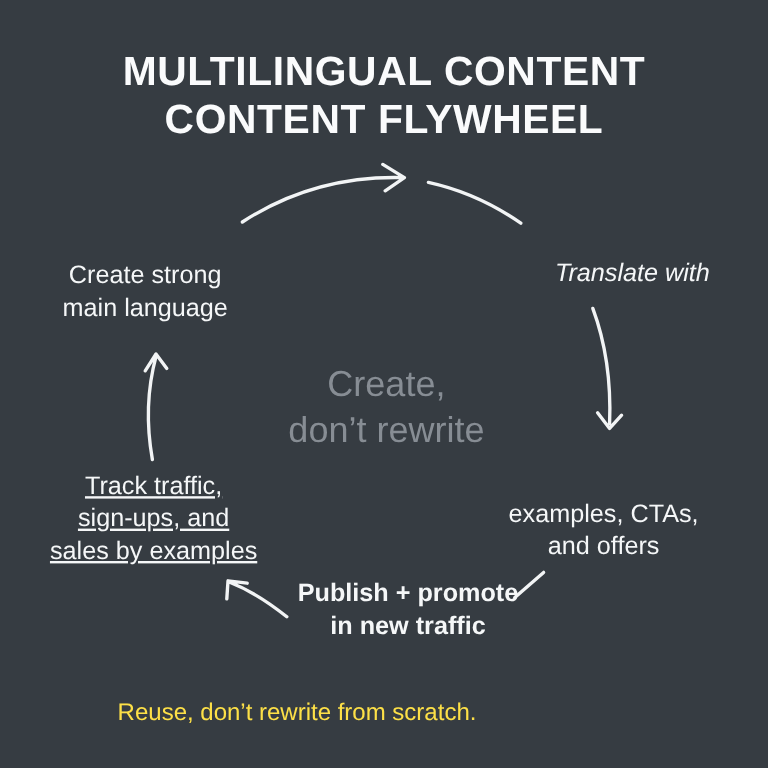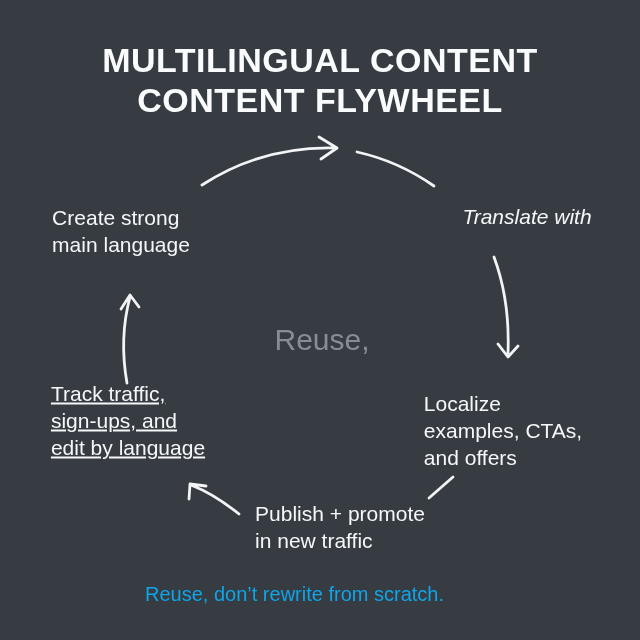--- a/index.html
+++ b/index.html
@@ -25,50 +25,51 @@
     font-size: 34px;
     line-height: 40px;
     font-weight: bold;
     letter-spacing: 0.5px;
     color: #fafbfc;
     white-space: nowrap;
   }
   .node {
     position: absolute;
     transform: translate(-50%, -50%);
+    text-align: center;
     font-size: 21px;
     line-height: 27px;
     font-weight: normal;
     color: #f5f7f8;
     white-space: nowrap;
+    margin-top: 12px;
   }
   .node-create    { left: 121px; top: 231px; }
   .node-translate { left: 527px; top: 216px; font-style: italic; }
   .node-localize  { left: 503px; top: 430px; }
-  .node-publish   { left: 340px; top: 527px; }
+  .node-publish   { left: 340px; top: 496px; font-weight: bold; }
   .node-track     { left: 128px; top: 420px; text-decoration: underline; }
   .center-text {
     position: absolute;
     left: 322px;
     top: 340px;
     transform: translate(-50%, -50%);
     text-align: center;
     font-size: 30px;
     line-height: 38px;
     color: #878d94;
     white-space: nowrap;
   }
   .caption {
     position: absolute;
     left: 98px;
     top: 583px;
     font-size: 20px;
-    color: #0ea5e9;
+    color: #fde047;
     white-space: nowrap;
-    margin-left: 47px;
   }
   .arrows-svg {
     position: absolute;
     left: 0;
     top: 0;
     width: 640px;
     height: 640px;
   }
   .arrows-svg path {
     fill: none;
@@ -100,35 +101,35 @@
   <div class="node node-create">
     <span class="line">Create strong</span>
     <span class="line">main language</span>
   </div>
 
   <div class="node node-translate">
     <span class="line">Translate with</span>
   </div>
 
   <div class="node node-localize">
-    <span class="line">Localize</span>
     <span class="line">examples, CTAs,</span>
     <span class="line">and offers</span>
   </div>
 
   <div class="node node-publish">
     <span class="line">Publish + promote</span>
     <span class="line">in new traffic</span>
   </div>
 
   <div class="node node-track">
     <span class="line">Track traffic,</span>
     <span class="line">sign-ups, and</span>
-    <span class="line">edit by language</span>
+    <span class="line">sales by examples</span>
   </div>
 
   <div class="center-text">
-    <span class="line">Reuse,</span>
+    <span class="line">Create,</span>
+    <span class="line">don’t rewrite</span>
   </div>
 
   <div class="caption">Reuse, don’t rewrite from scratch.</div>
 
 </div>
 
 </body></html>

